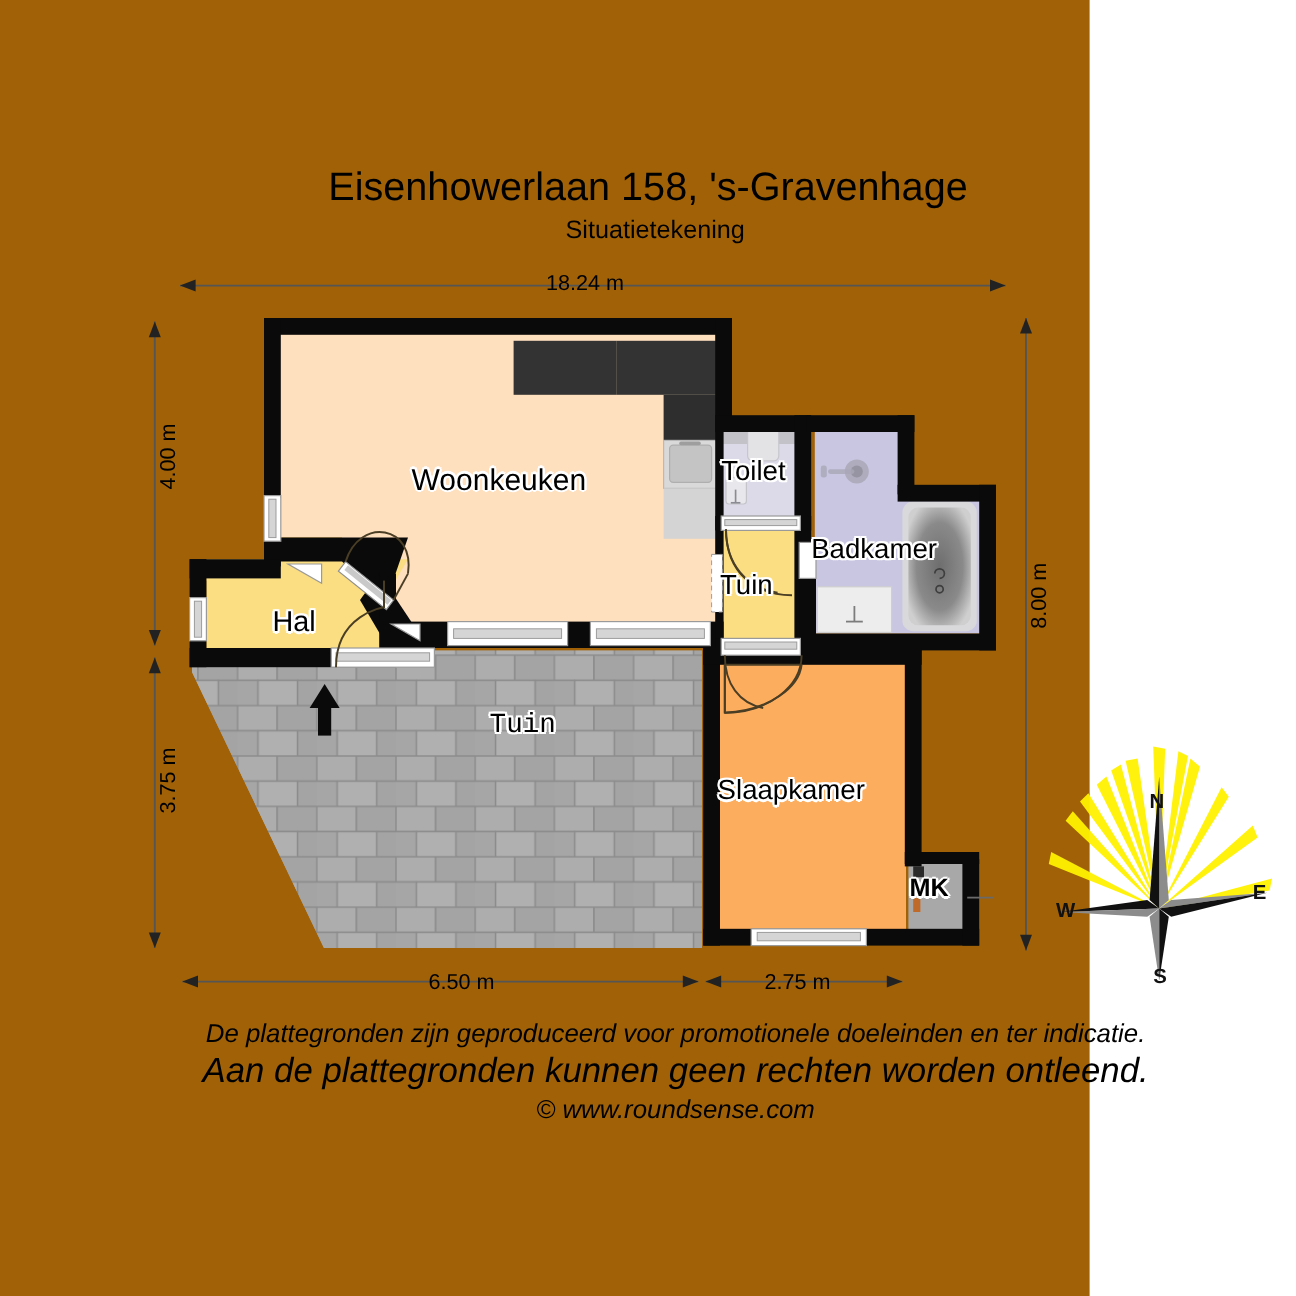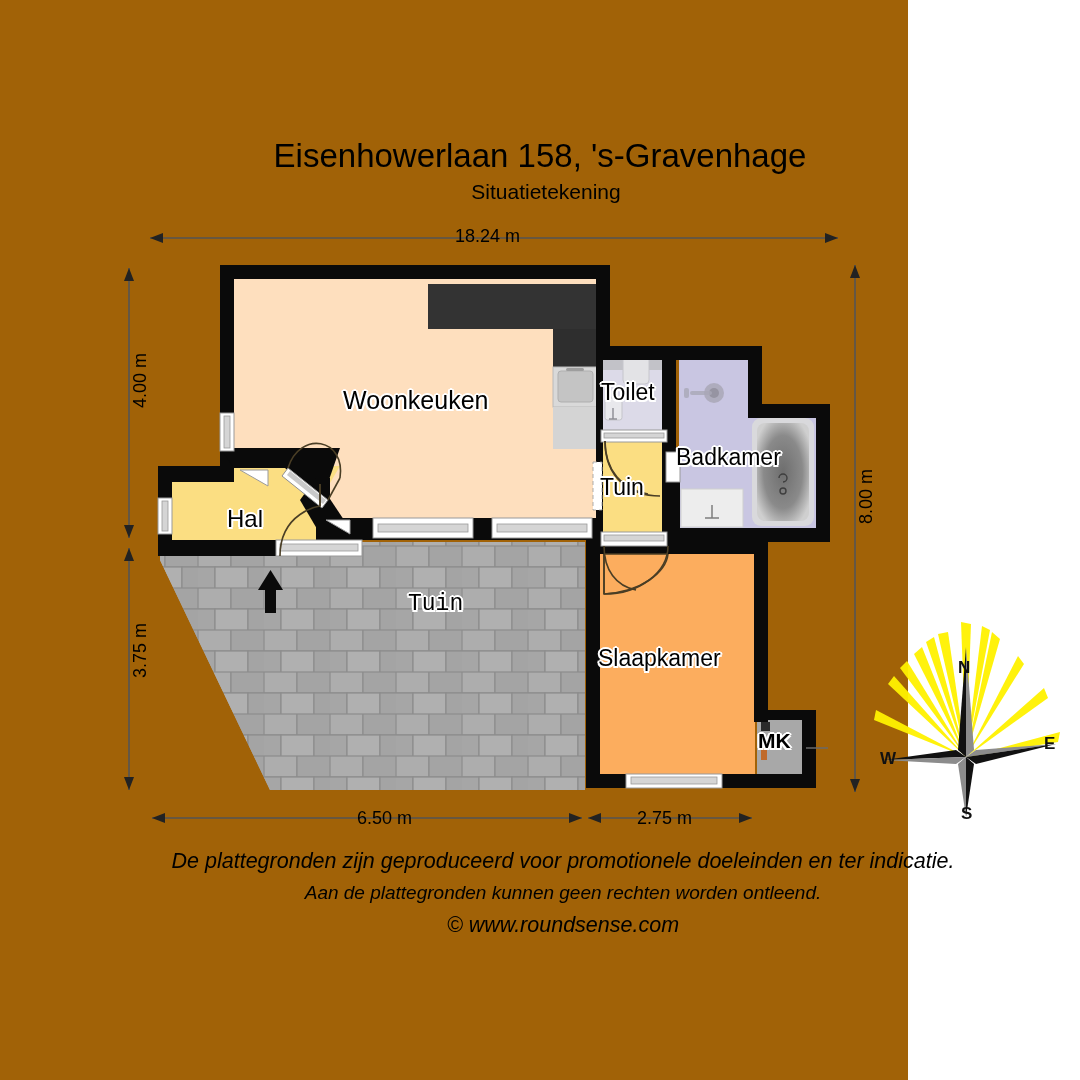--- a/index.html
+++ b/index.html
@@ -70,21 +70,21 @@
   }
   .footer div {
     font-style: italic;
     font-size: 21.5px;
     line-height: 32px;
     color: #000;
     font-family: "Liberation Sans", sans-serif;
     margin-left: 46px;
   }
   .footer .l1 { font-size: 21.5px; }
-  .footer .l2 { font-size: 19px; }
+  .footer .l2 { font-size: 29px; }
   .footer .l3 { font-size: 21.5px; text-align: center; }
 
   
   #plan-svg {
     position: absolute;
     left: 0;
     top: 0;
   }
 
   

